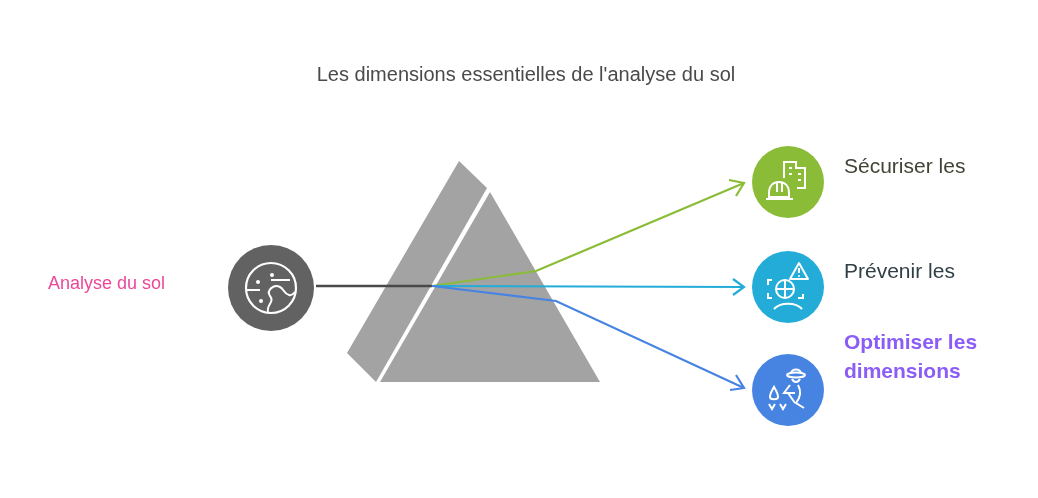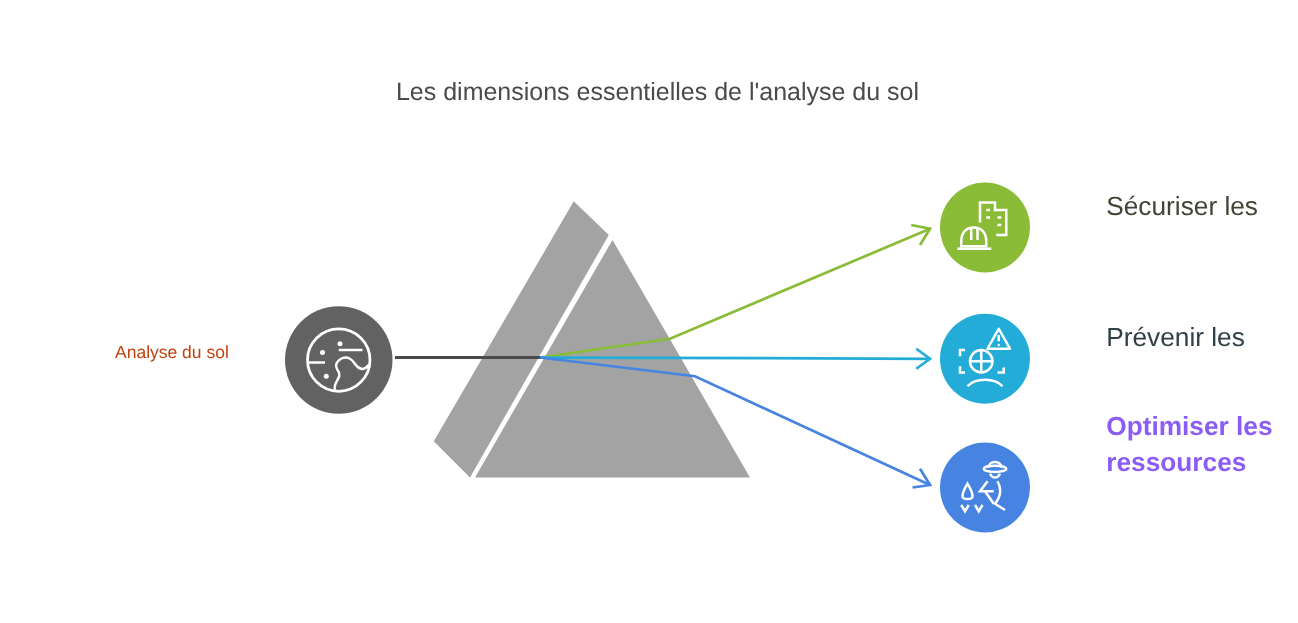--- a/index.html
+++ b/index.html
@@ -1,22 +1,22 @@
 <!DOCTYPE html>
 <html><head>
   <meta charset="utf-8">
   <style>
     html, body { margin: 0; padding: 0; background: #ffffff; }
     body { width: 1038px; height: 498px; position: relative; overflow: hidden;
            font-family: "Liberation Sans", "DejaVu Sans", sans-serif; }
     .title { position: absolute; left: 0; width: 1052px; top: 63px; text-align: center;
              font-size: 20px; color: #4a4a4a; }
-    .input-label { position: absolute; left: 48px; top: 273px; font-size: 14px; color: #c2410c; margin-left: 44px; }
+    .input-label { position: absolute; left: 48px; top: 273px; font-size: 18px; color: #ec4899; }
     .out-label { position: absolute; left: 844px; font-size: 21px; line-height: 29px; }
-    .out-label span { display: block; margin-left: 41px; }
+    .out-label span { display: block; }
     svg.diagram { position: absolute; left: 0; top: 0; }
   </style>
 </head>
 <body>
 
 <div class="title">Les dimensions essentielles de l'analyse du sol</div>
 
 <div class="input-label">Analyse du sol</div>
 
 <svg class="diagram" width="1038" height="498" viewBox="0 0 1038 498">
@@ -91,14 +91,14 @@
 <div class="out-label" style="top:151px;color:#3f4434;">
   <span>Sécuriser les</span>
 </div>
 
 <div class="out-label" style="top:256px;color:#2f3f45;">
   <span>Prévenir les</span>
 </div>
 
 <div class="out-label" style="top:327px;color:#8b5cf6;font-weight:bold;">
   <span>Optimiser les</span>
-  <span>ressources</span>
+  <span>dimensions</span>
 </div>
 
 </body></html>

